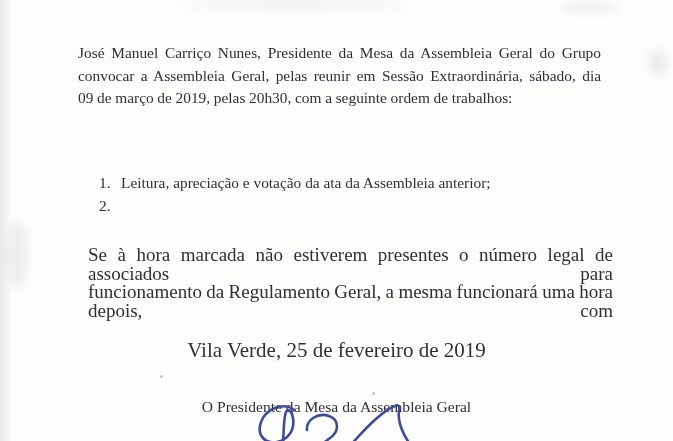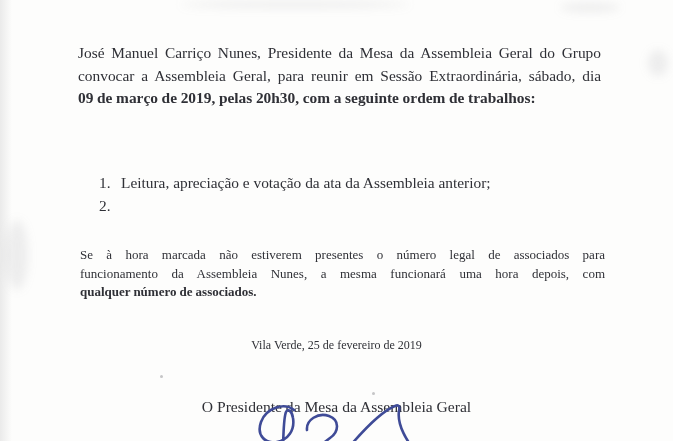--- a/index.html
+++ b/index.html
@@ -19,39 +19,39 @@
     left: 78px; width: 523px; top: 42px;
     font-size: 15.4px; line-height: 22.6px;
   }
   .line-just {
     display: block;
     text-align: justify;
     text-align-last: justify;
     word-spacing: -0.4px;
     white-space: normal;
   }
-  .line-plain { display: block; text-align: left; word-spacing: -0.2px; font-weight: bold; }
+  .line-plain { display: block; text-align: left; word-spacing: -0.2px; }
 
   
   .agenda {
     left: 99px; top: 171px;
     font-size: 15.4px; line-height: 23px;
   }
   .agenda-item { display: flex; }
   .agenda-num { width: 22px; flex: 0 0 22px; }
 
   
   .quorum {
-    left: 80px; width: 525px; top: 246px;
-    font-size: 13px; line-height: 18.6px;
+    left: 88px; width: 525px; top: 246px;
+    font-size: 19px; line-height: 18.6px;
   }
 
   .dateline {
     left: 0; width: 673px; top: 338px;
-    text-align: center; font-size: 12px;
+    text-align: center; font-size: 21px;
   }
   .sig-title {
     left: 0; width: 673px; top: 398px;
     text-align: center; font-size: 15.6px;
   }
   .signature-wrap { left: 250px; top: 402px; width: 190px; height: 60px; }
 
   
   .edge-streak {
     left: 0; top: 0; width: 12px; height: 441px;
@@ -84,38 +84,37 @@
   <div class="abs edge-streak"></div>
   <div class="abs smudge sm-top"></div>
   <div class="abs smudge sm-topr"></div>
   <div class="abs smudge sm-left"></div>
   <div class="abs smudge sm-right"></div>
   <div class="abs speck sp-1"></div>
   <div class="abs speck sp-2"></div>
 
   <div class="abs intro">
     <span class="line-just">José Manuel Carriço Nunes, Presidente da Mesa da Assembleia Geral do Grupo</span>
-    <span class="line-just">convocar a Assembleia Geral, para reunir em Sessão Extraordinária, sábado, dia</span>
+    <span class="line-just">convocar a Assembleia Geral, pelas reunir em Sessão Extraordinária, sábado, dia</span>
     <span class="line-plain">09 de março de 2019, pelas 20h30, com a seguinte ordem de trabalhos:</span>
   </div>
 
   <div class="abs agenda">
     <div class="agenda-item">
       <span class="agenda-num">1.</span>
       <span>Leitura, apreciação e votação da ata da Assembleia anterior;</span>
     </div>
     <div class="agenda-item">
       <span class="agenda-num">2.</span>
     </div>
   </div>
 
   <div class="abs quorum">
     <span class="line-just">Se à hora marcada não estiverem presentes o número legal de associados para</span>
-    <span class="line-just">funcionamento da Assembleia Nunes, a mesma funcionará uma hora depois, com</span>
-    <span class="line-plain">qualquer número de associados.</span>
+    <span class="line-just">funcionamento da Regulamento Geral, a mesma funcionará uma hora depois, com</span>
   </div>
 
   <div class="abs dateline">Vila Verde, 25 de fevereiro de 2019</div>
 
   <div class="abs sig-title">O Presidente da Mesa da Assembleia Geral</div>
 
   <div class="abs signature-wrap">
     <svg width="190" height="60" viewBox="0 0 190 60">
       <g fill="none" stroke="#3f4b97" stroke-width="2.6" stroke-linecap="round">
         <path d="M 44 8 C 34 0 16 6 11 20 C 6 34 16 42 27 40 C 38 38 45 28 43 16 C 42 9 38 6 36 10 C 33 17 34 36 32 58"></path>

